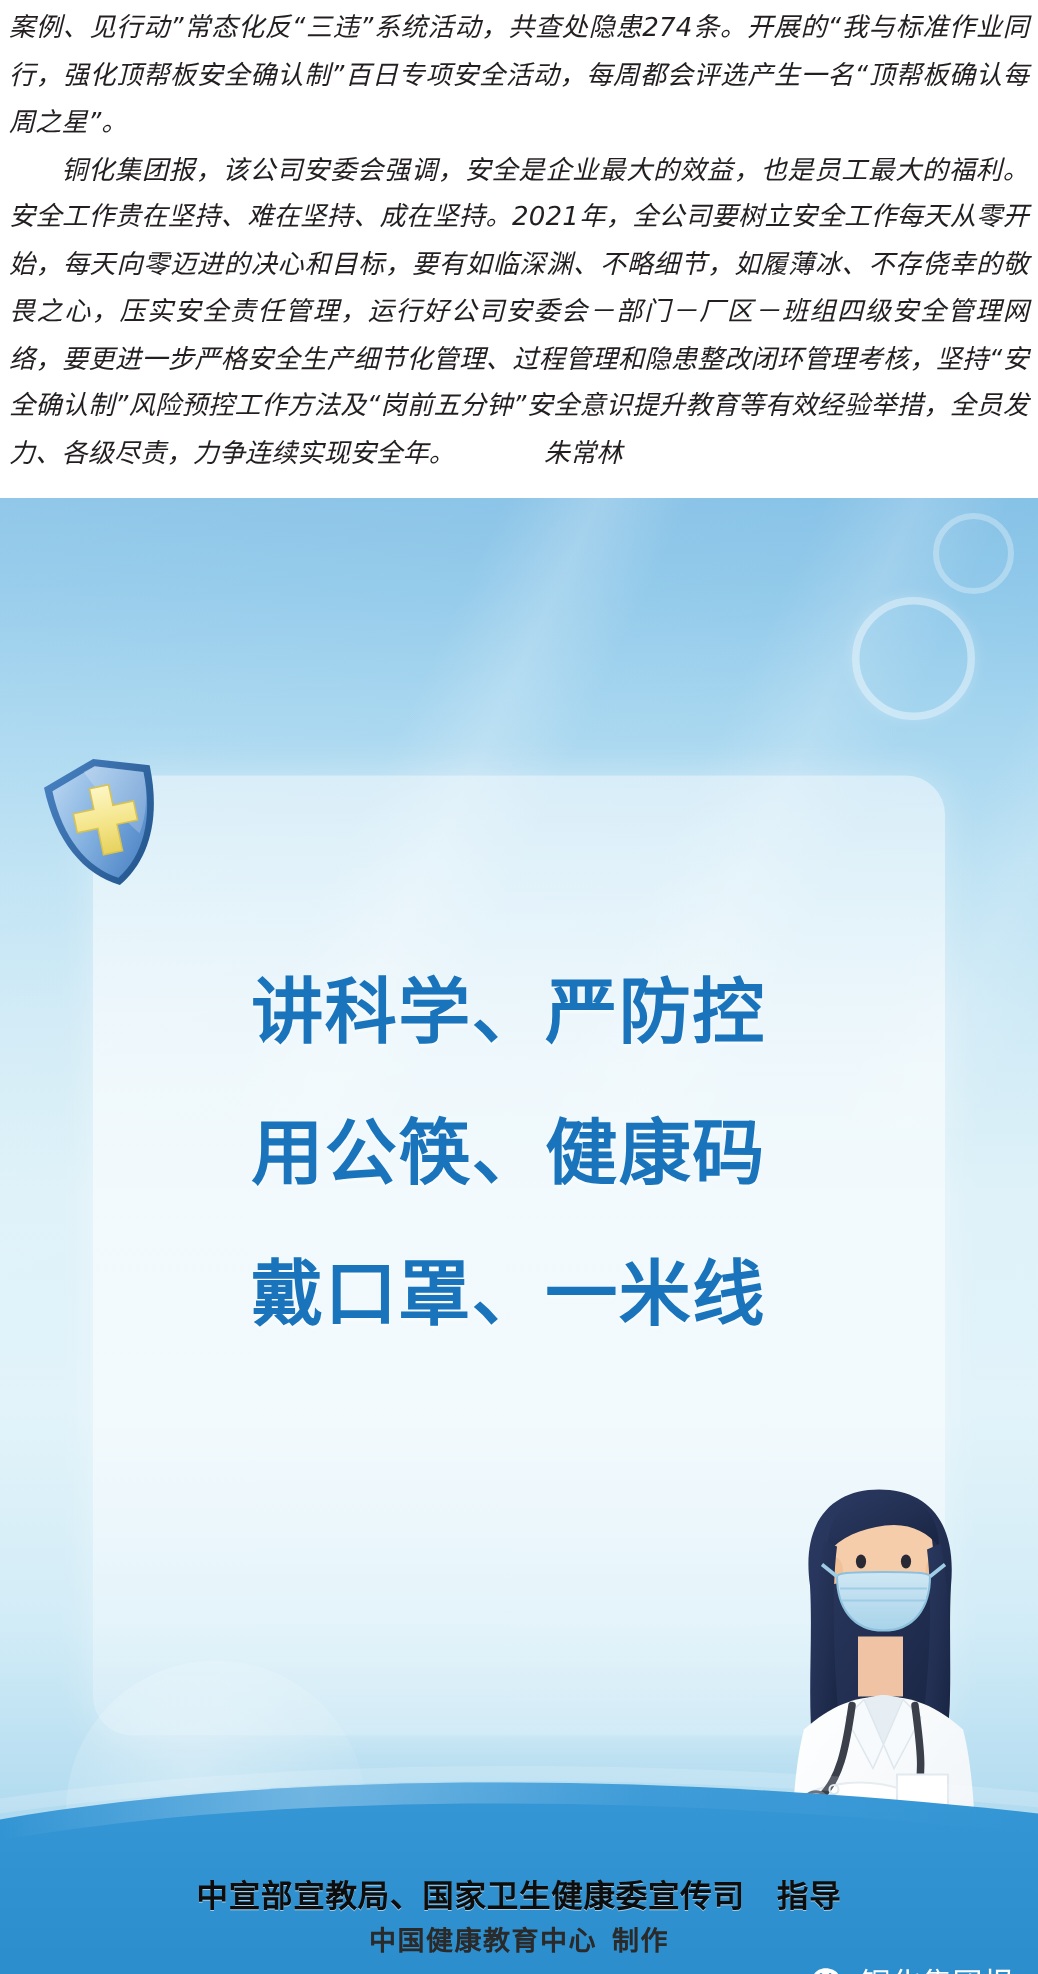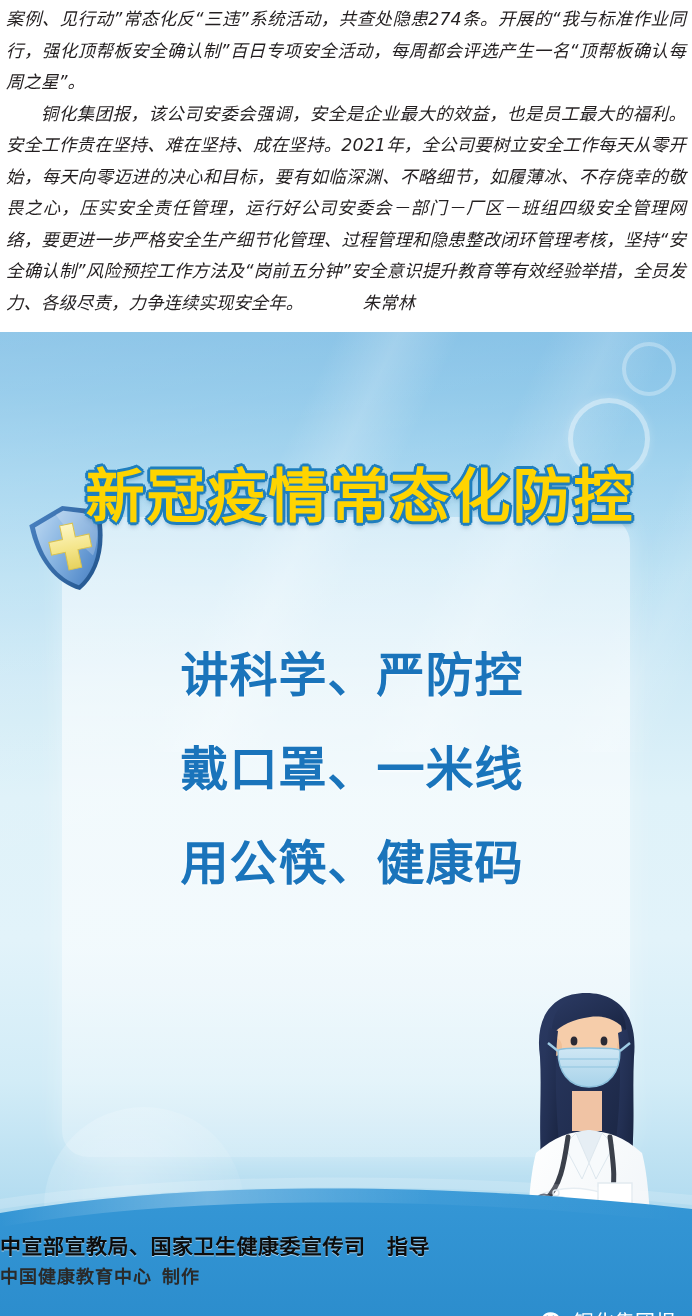--- a/index.html
+++ b/index.html
@@ -156,21 +156,21 @@
       -2px 2px 0 #1f7fbe,  2px 2px 0 #1f7fbe,
       -3px 0 0 #1f7fbe,  3px 0 0 #1f7fbe,
        0 -3px 0 #1f7fbe,  0 3px 0 #1f7fbe,
        0 4px 5px rgba(10,70,110,0.35);
     white-space: nowrap;
   }
 
   
   .slogans {
     position: absolute;
-    left: 68px;
+    left: 55px;
     top: 296px;
     width: 568px;
     z-index: 3;
   }
   .slogan-line {
     font-size: 48px;
     line-height: 94px;
     font-weight: 700;
     letter-spacing: 1px;
     color: #1a74bb;
@@ -195,23 +195,23 @@
     position: absolute;
     left: 0;
     bottom: 0;
     width: 692px;
     height: 180px;
     z-index: 5;
   }
   .footer-text {
     position: absolute;
     left: 0;
-    bottom: 53px;
-    width: 692px;
-    text-align: left;
+    bottom: 36px;
+    width: 692px;
+    text-align: center;
     z-index: 6;
   }
   .footer-line-1 {
     font-size: 21px;
     line-height: 30px;
     font-weight: 700;
     color: #0d0d0d;
     letter-spacing: 0.5px;
     font-family: "DejaVu Sans", "Liberation Sans", sans-serif;
     text-shadow: 0 1px 0 rgba(255,255,255,0.55);
@@ -286,27 +286,26 @@
           <stop offset="0%" stop-color="#fdf6c4"></stop>
           <stop offset="55%" stop-color="#f4e58a"></stop>
           <stop offset="100%" stop-color="#e6d25e"></stop>
         </linearGradient>
       </defs>
       <path d="M41 3 L77 15 C77 52 63 77 41 89 C19 77 5 52 5 15 Z" fill="url(#shieldEdge)"></path>
       <path d="M41 8 L72 18.5 C72 51 59.5 73.5 41 84 C22.5 73.5 10 51 10 18.5 Z" fill="url(#shieldGrad)"></path>
       <path d="M41 8 L72 18.5 C72 34 68 47 61 58 C48 40 38 22 33 10 Z" fill="rgba(255,255,255,0.22)"></path>
       <path d="M34.5 22 h13 v14 h14 v13 h-14 v18 h-13 v-18 h-14 v-13 h14 z" fill="url(#crossGrad)" stroke="#d9c24f" stroke-width="1"></path>
     </svg>
-    <div class="headline">新冠疫情常态化防控</div>
   </div>
 
   <div class="slogans">
     <div class="slogan-line">讲科学、严防控</div>
+    <div class="slogan-line">用公筷、健康码</div>
     <div class="slogan-line">戴口罩、一米线</div>
-    <div class="slogan-line">用公筷、健康码</div>
   </div>
 
   <svg class="doctor" viewBox="0 0 190 310">
     <defs>
       <linearGradient id="hairGrad" x1="0" y1="0" x2="1" y2="1">
         <stop offset="0%" stop-color="#2b3a63"></stop>
         <stop offset="55%" stop-color="#222f52"></stop>
         <stop offset="100%" stop-color="#18233f"></stop>
       </linearGradient>
       <linearGradient id="coatGrad" x1="0" y1="0" x2="1" y2="1">

